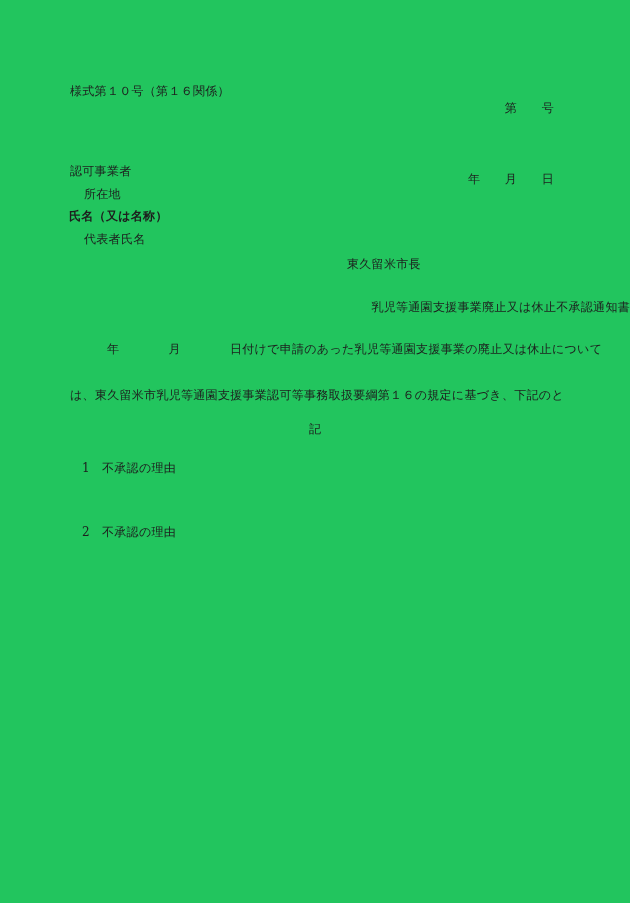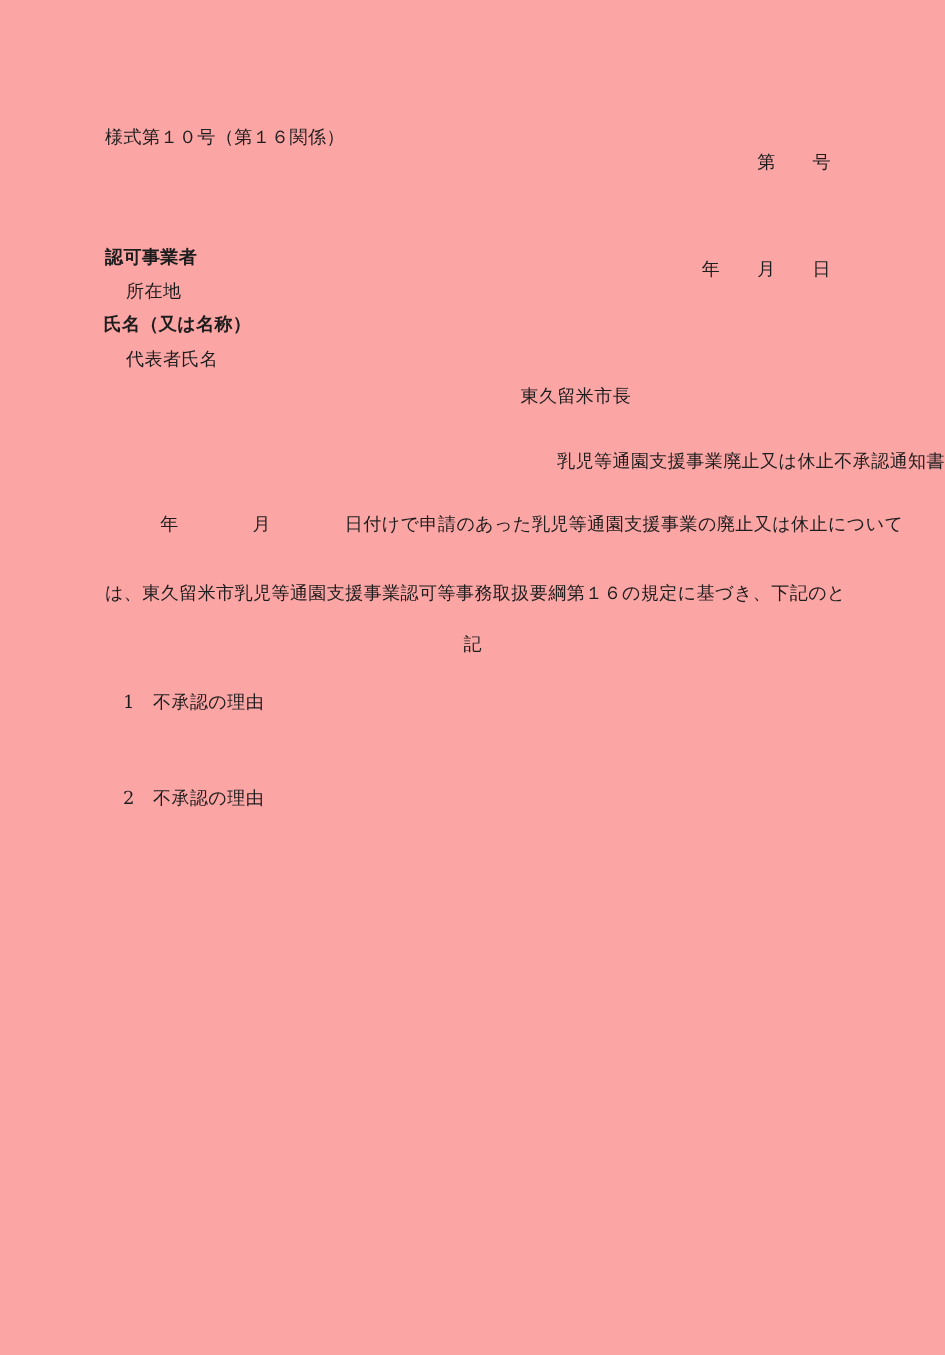--- a/index.html
+++ b/index.html
@@ -2,34 +2,34 @@
 <html><head>
 <meta charset="utf-8">
 <style>
   * { margin: 0; padding: 0; box-sizing: border-box; }
   html, body { background: #e9e9e9; }
   .page {
     position: relative;
     width: 630px;
     height: 903px;
     margin: 0 auto;
-    background: #fca5a5;
+    background: #22c55e;
     color: #1d1d1d;
     font-family: "DejaVu Serif", "Liberation Serif", serif;
     font-size: 12px;
     line-height: 15px;
     overflow: hidden;
   }
   .line { position: absolute; white-space: pre; letter-spacing: 0.3px; }
 
   .form-number   { left: 70px;  top: 84px; }
   .doc-number    { right: 76px; top: 101px; text-align: right; }
   .header-date   { right: 76px; top: 124px; text-align: right; margin-top: 48px; }
 
-  .addressee-heading { left: 70px; top: 164px; font-weight: bold; }
+  .addressee-heading { left: 70px; top: 164px; }
   .addressee-line-0  { left: 84px; top: 187px; }
   .addressee-line-1  { left: 69px; top: 209px; font-weight: bold; }
   .addressee-line-2  { left: 84px; top: 232px; }
 
   .issuer { left: 347px; top: 257px; }
 
   .doc-title {
     position: absolute;
     left: 0; right: 0;
     top: 300px;

